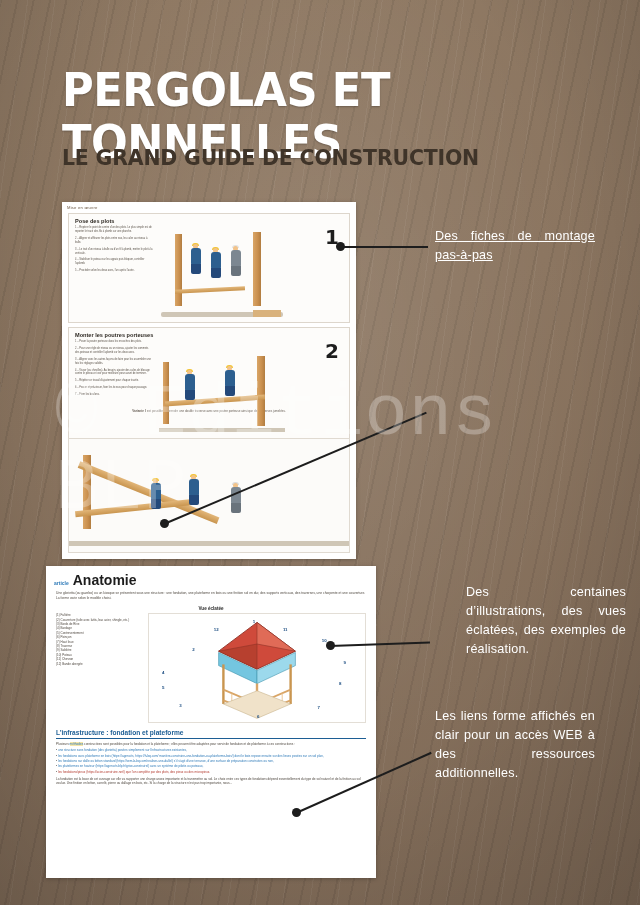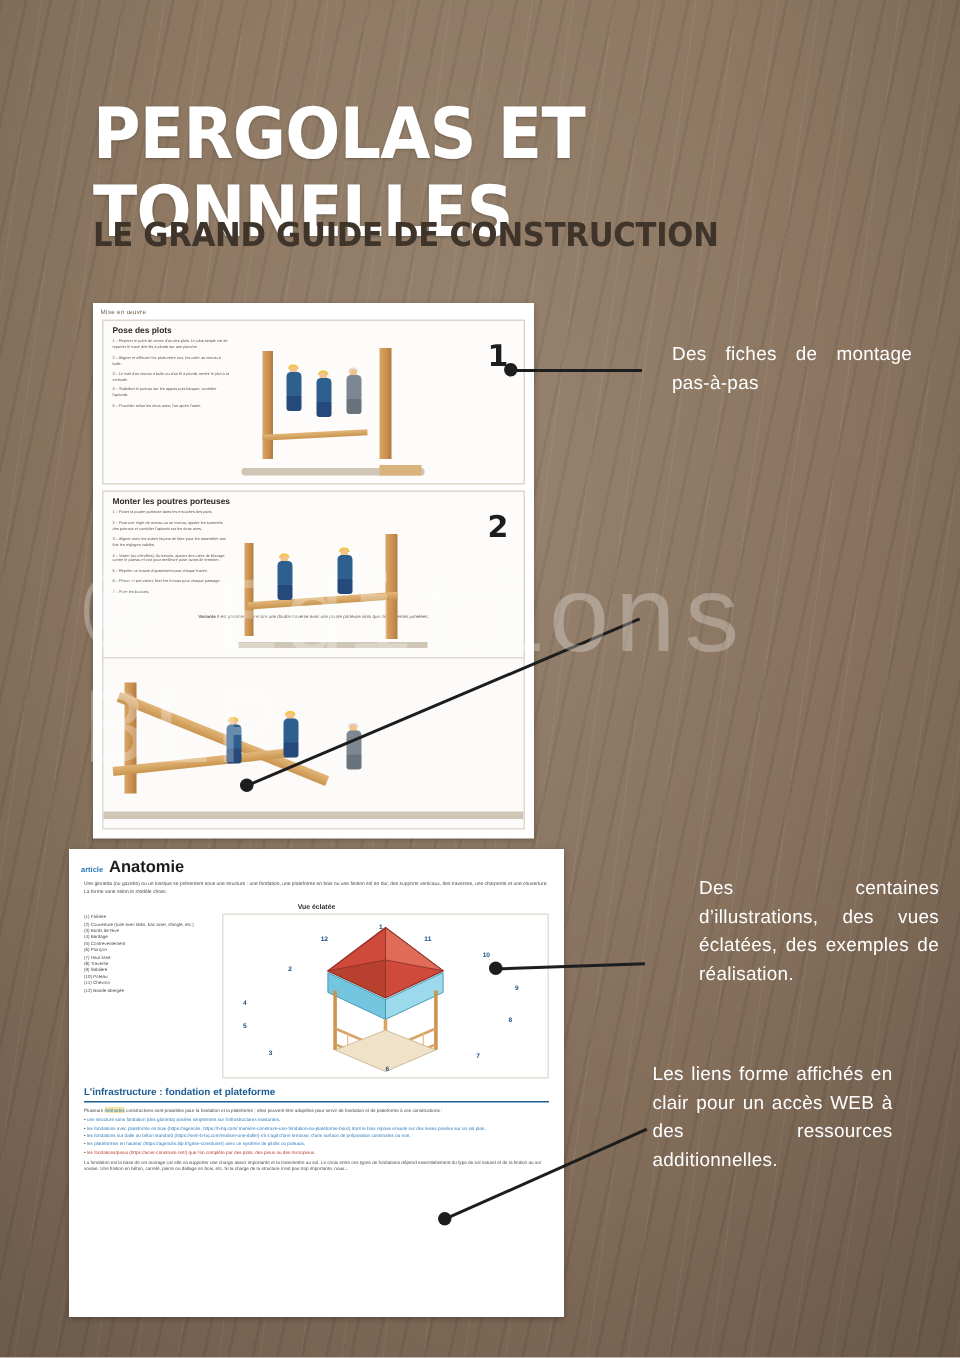--- a/index.html
+++ b/index.html
@@ -152,21 +152,21 @@
   .worker .legs { position: absolute; width: 10px; height: 10px; background: #24497a; left: 2px; top: 20px; border-radius: 0 0 2px 2px; }
   .worker.grey .body { background: #7c8791; }
   .worker.grey .legs { background: #69737c; }
 
   
   .anat-head {
     display: flex; align-items: baseline; gap: 4px;
     padding: 6px 8px 0 8px;
   }
   .anat-kicker { font-size: 5px; color: #2e7ab8; font-weight: bold; }
-  .anat-title { font-size: 11px; font-weight: bold; color: #1d1d1d; }
+  .anat-title { font-size: 14px; font-weight: bold; color: #1d1d1d; }
   .anat-para {
     font-size: 3.3px; line-height: 4.6px; color: #4e473f;
     padding: 3px 10px 0 10px;
   }
   .vue-title { font-size: 4.6px; font-weight: bold; color: #2b2b2b; text-align: center; margin-top: 6px; }
   .anat-cols { display: flex; gap: 6px; padding: 2px 10px 0 10px; }
   .legend { flex: 0 0 86px; font-size: 3px; line-height: 4.4px; color: #4e473f; }
   .legend li { margin: 0; padding: 0; list-style: none; }
   .legend ul { margin: 0; padding: 0; }
   .anat-fig { flex: 1; position: relative; height: 108px; background: #ffffff; border: 1px solid #e3ded6; }
@@ -184,21 +184,21 @@
     width: 160px;
     color: #ffffff;
     font-family: "Liberation Sans", sans-serif;
     font-size: 12.6px;
     line-height: 19px;
     text-align: justify;
     text-align-last: left;
     letter-spacing: 0.2px;
     z-index: 6;
   }
-  #note-1 { left: 448px; top: 227px; }
+  #note-1 { left: 435px; top: 227px; text-decoration: underline; }
   #note-2 { left: 435px; top: 338px; }
   #note-3 { left: 435px; top: 583px; margin-left: 31px; }
   #note-4 { left: 435px; top: 707px; }
 
   .leader { position: absolute; z-index: 5; }
   .leader .line {
     position: absolute;
     height: 1.6px;
     background: #1d1d1d;
     transform-origin: left center;

